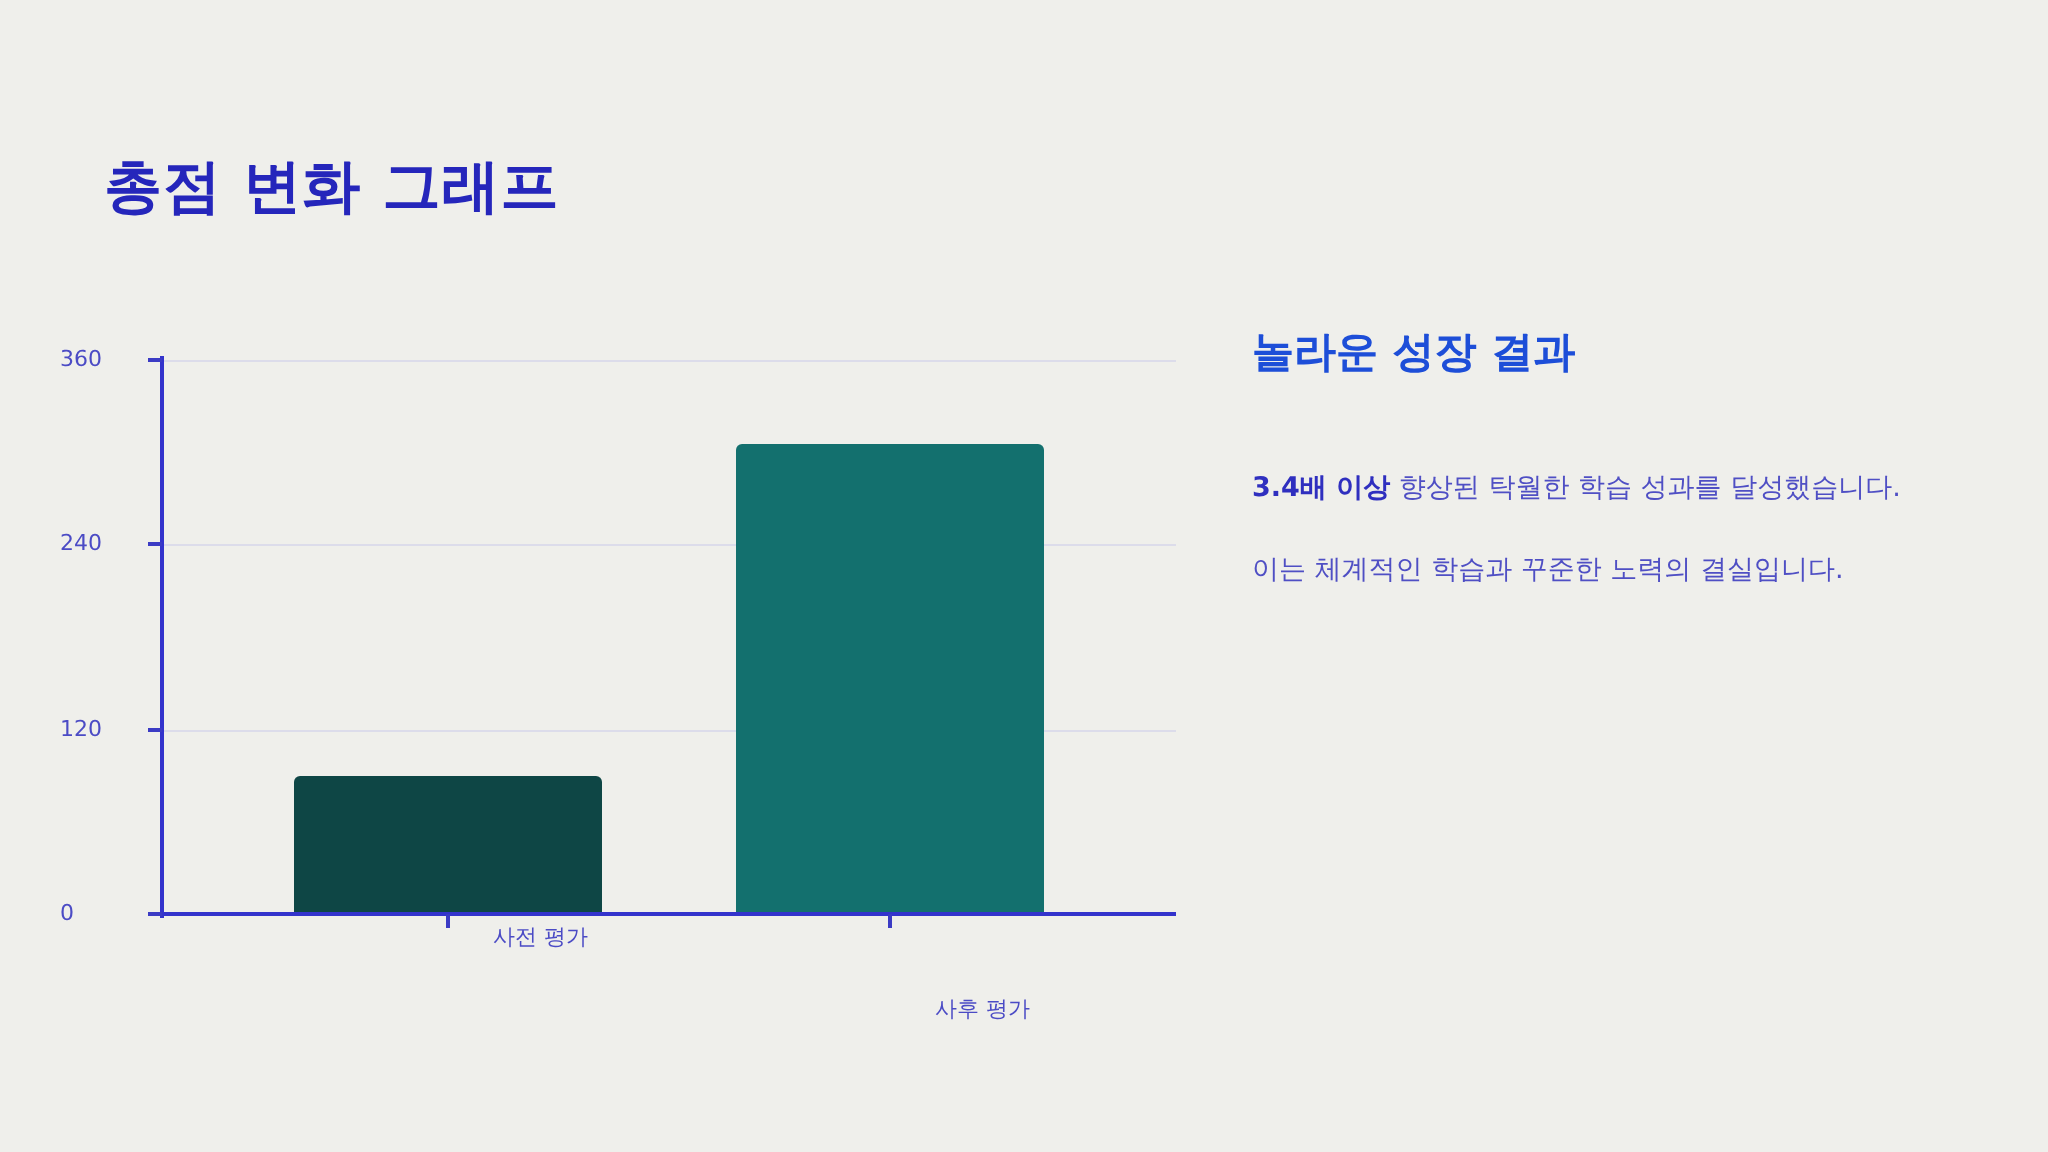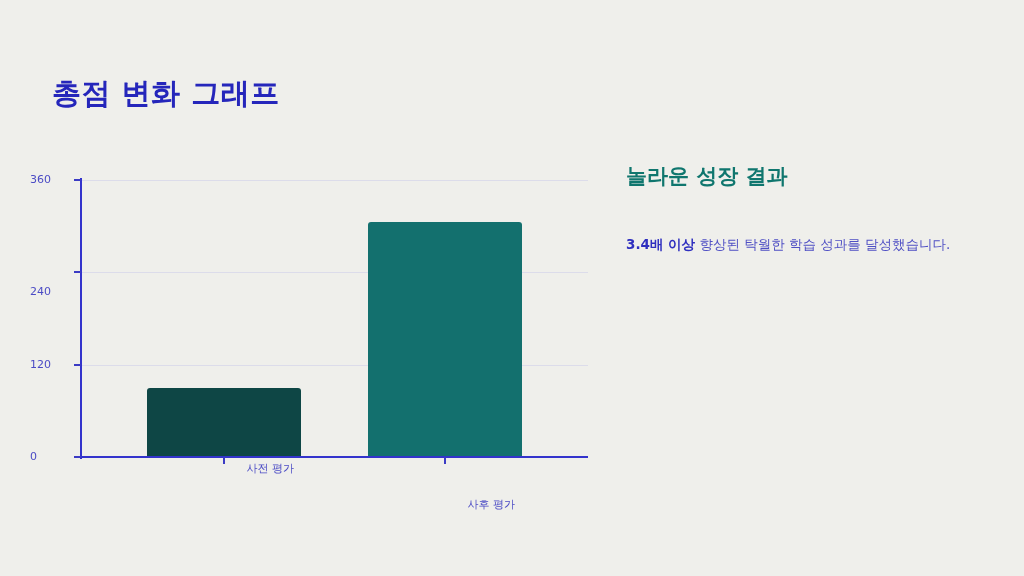--- a/index.html
+++ b/index.html
@@ -119,21 +119,21 @@
   
   #info-panel {
     position: absolute;
     left: 626px;
     top: 164px;
     width: 360px;
   }
   #info-heading {
     font-size: 21px;
     font-weight: bold;
-    color: #0f766e;
+    color: #1d4ed8;
     line-height: 1.2;
     margin: 0 0 20px 0;
     white-space: nowrap;
   }
   .info-para {
     font-size: 13.5px;
     color: #4f4fc4;
     line-height: 1.75;
     margin: 0;
     white-space: nowrap;
@@ -165,21 +165,21 @@
   <div id="axis-x"></div>
 
   <div class="y-tick-mark" style="top:179px;"></div>
   <div class="y-tick-mark" style="top:271px;"></div>
   <div class="y-tick-mark" style="top:364px;"></div>
   <div class="y-tick-mark" style="top:456px;"></div>
 
   <div class="y-tick-label-wrap" style="top:174px;">
     <div class="y-tick-label">360</div>
   </div>
-  <div class="y-tick-label-wrap" style="top:266px;margin-top:20px;">
+  <div class="y-tick-label-wrap" style="top:266px;">
     <div class="y-tick-label">240</div>
   </div>
   <div class="y-tick-label-wrap" style="top:359px;">
     <div class="y-tick-label">120</div>
   </div>
   <div class="y-tick-label-wrap" style="top:451px;">
     <div class="y-tick-label">0</div>
   </div>
 
   <div class="x-tick-mark" style="left:223px;"></div>
@@ -190,13 +190,14 @@
 </div>
 
 <div id="info-panel">
   <div id="info-heading">놀라운 성장 결과</div>
 
   <p class="info-para" id="info-para-1">
     <br>
     <span class="info-strong">3.4배 이상</span><span> 향상된 탁월한 학습 성과를 달성했습니다.</span>
   </p>
 
+  <p class="info-para">이는 체계적인 학습과 꾸준한 노력의 결실입니다.</p>
 </div>
 
 </body></html>

